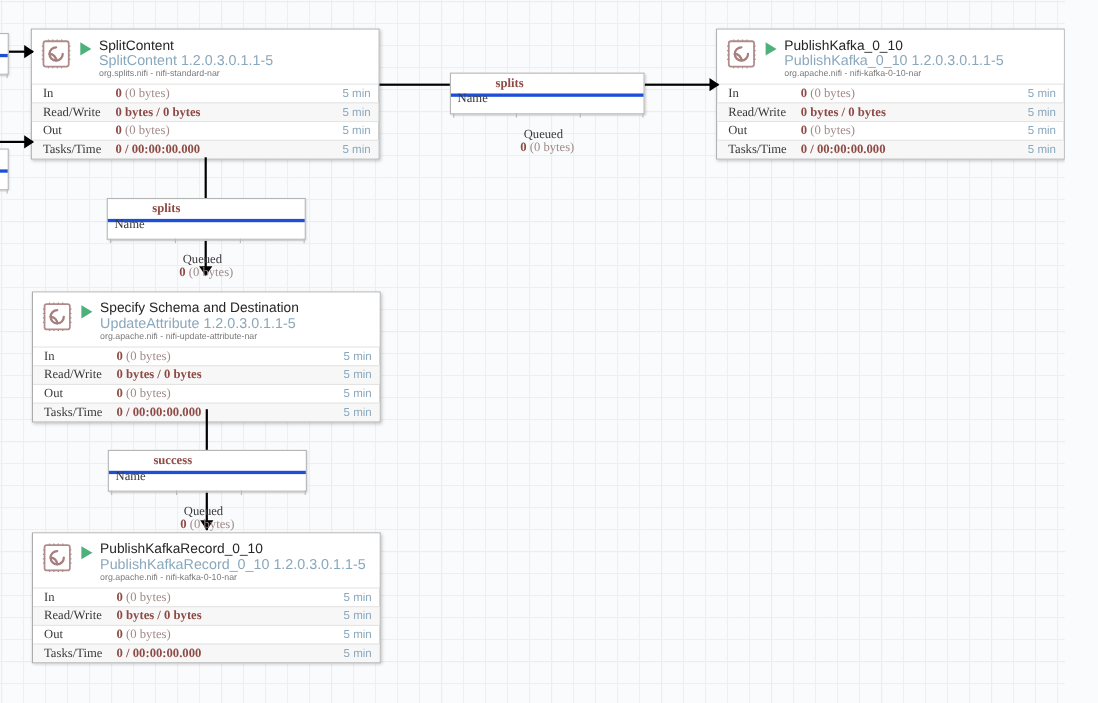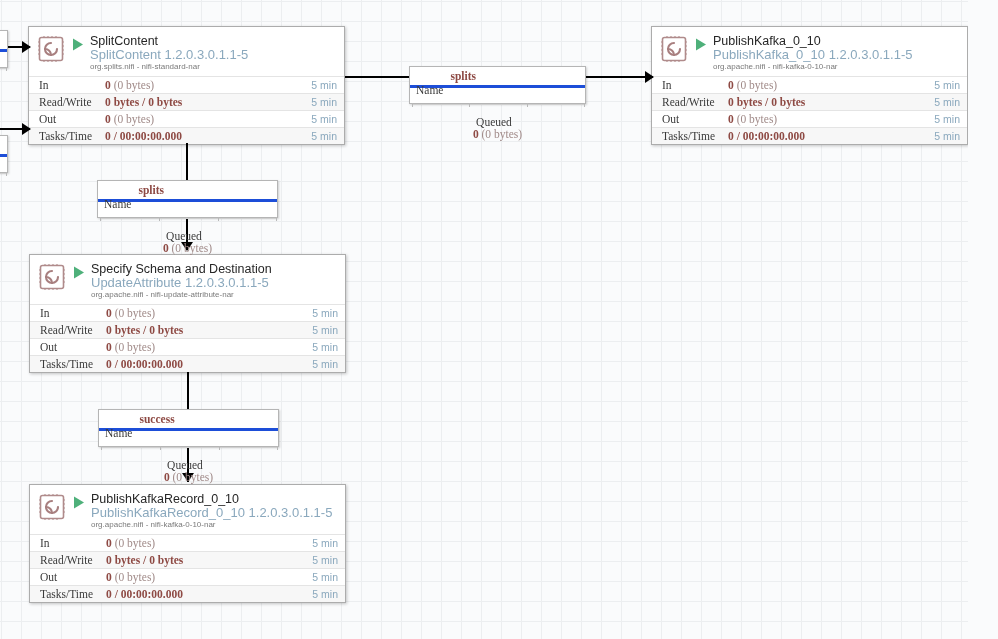--- a/index.html
+++ b/index.html
@@ -335,21 +335,21 @@
       <span class="stat-value"><span>0</span> <span class="muted">(0 bytes)</span></span>
       <span class="stat-time">5 min</span>
     </div>
     <div class="stat-row alt">
       <span class="stat-label">Tasks/Time</span>
       <span class="stat-value">0 / 00:00:00.000</span>
       <span class="stat-time">5 min</span>
     </div>
   </div>
 
-  <div class="processor" style="left:29px; top:254px; width:317px;">
+  <div class="processor" style="left:29px; top:265px; width:317px;">
     <div class="proc-head">
       <div class="proc-icon">
         <svg width="28" height="28" viewBox="0 0 28 28">
           <rect x="2.5" y="2.5" width="23" height="23" rx="2" ry="2" fill="#ffffff" stroke="#b08b8b" stroke-width="1.6"></rect>
           <g stroke="#b08b8b" stroke-width="1.1">
             <line x1="7" y1="1" x2="7" y2="3"></line>
               <line x1="11" y1="1" x2="11" y2="3"></line>
             <line x1="15" y1="1" x2="15" y2="3"></line>
               <line x1="19" y1="1" x2="19" y2="3"></line>
             <line x1="7" y1="25" x2="7" y2="27"></line>

